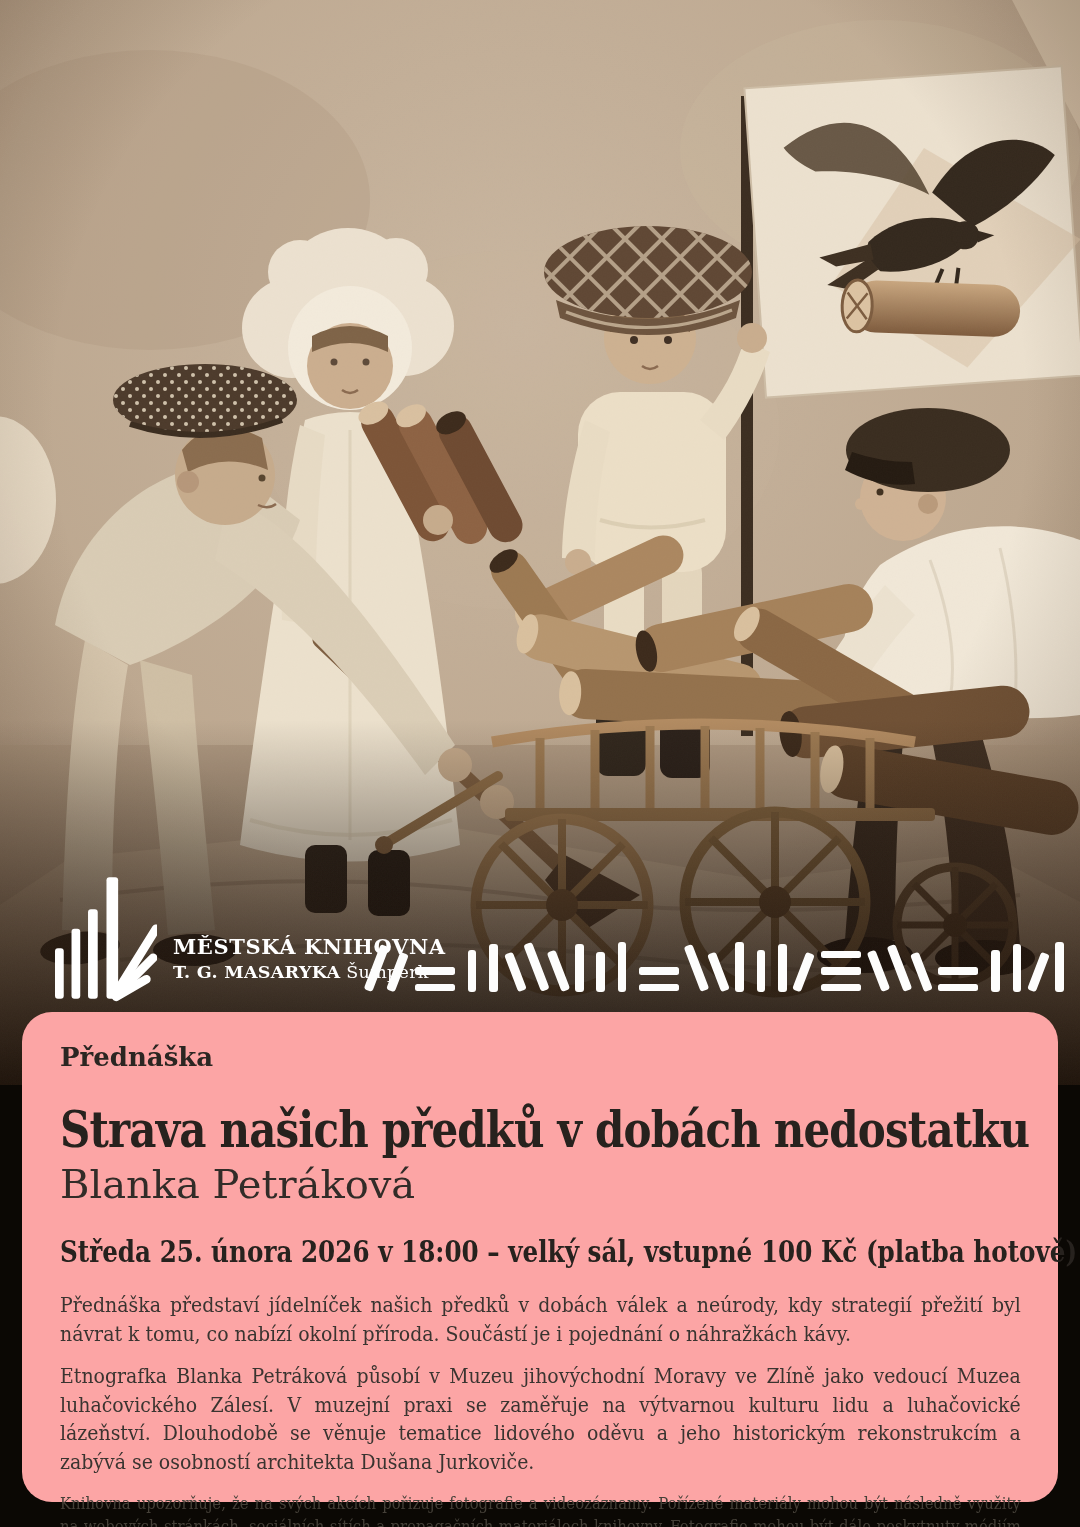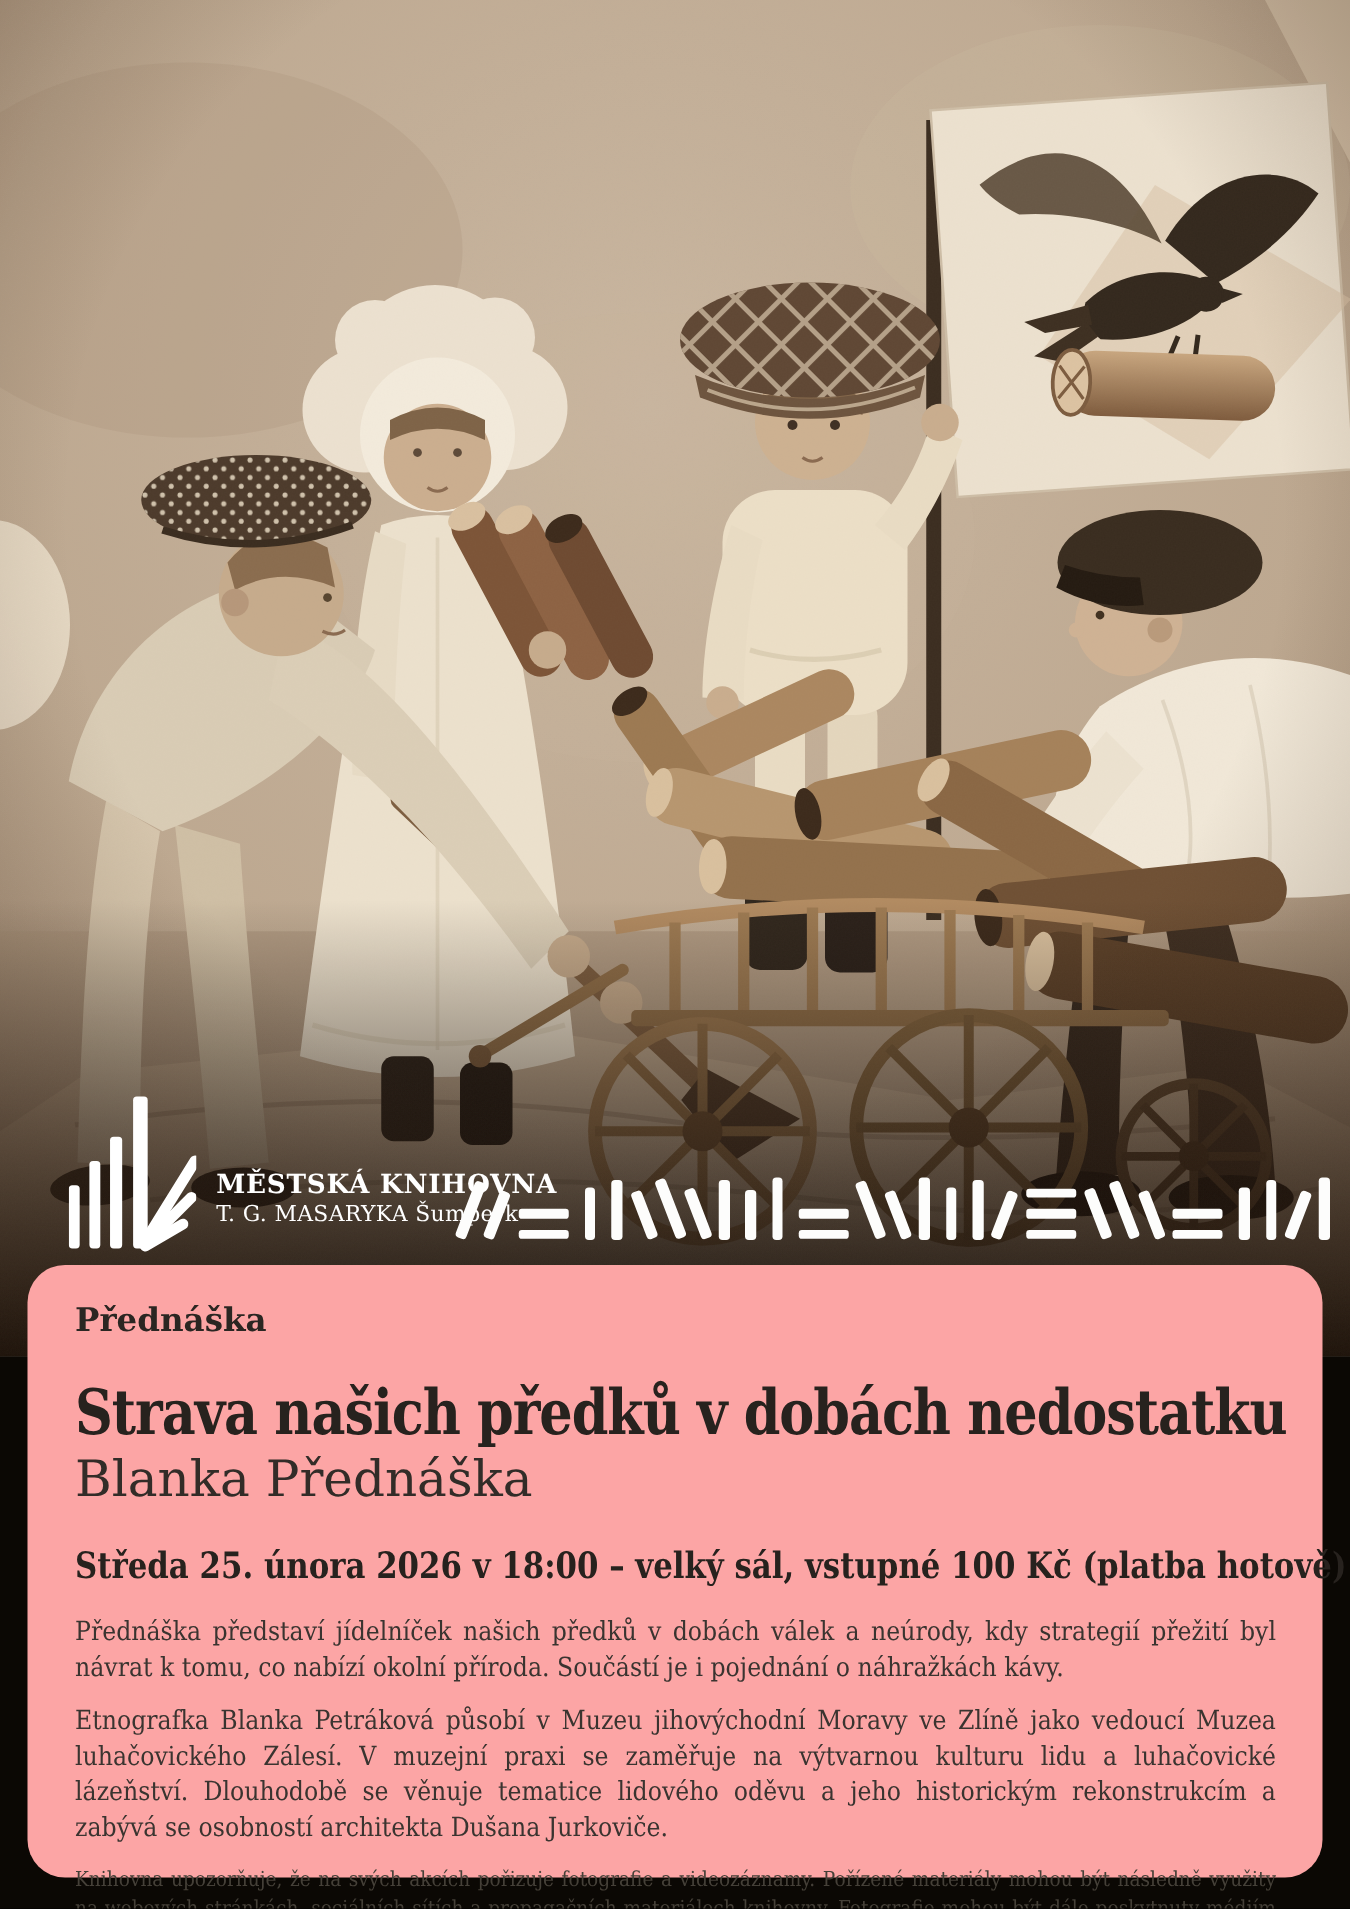--- a/index.html
+++ b/index.html
@@ -5,21 +5,21 @@
   html,body{margin:0;padding:0;background:#000;}
   .page{position:relative;width:1080px;height:1527px;overflow:hidden;background:#0b0804;
         font-family:"DejaVu Serif","Liberation Serif",serif;}
   .photo-wrap{position:absolute;left:0;top:0;width:1080px;height:1085px;}
   
   .brand{position:absolute;left:55px;top:872px;display:flex;align-items:flex-end;}
   .brand svg{display:block;}
   .brand-text{margin-left:16px;margin-bottom:22px;color:#fff;}
   .brand-line1{font-size:21px;font-weight:700;letter-spacing:.6px;}
   .brand-line2{font-size:17.5px;margin-top:3px;letter-spacing:.3px;}
-  .brand-line2 .b{font-weight:400;text-align:right;}
+  .brand-line2 .b{font-weight:700;text-align:right;}
   
   .pattern{position:absolute;left:372px;top:936px;width:692px;height:56px;
            display:flex;align-items:flex-end;justify-content:space-between;}
   .pat-item{display:flex;align-items:flex-end;}
   .pat-bar{width:8.5px;background:#fdfdfc;border-radius:3px;}
   .pat-stack{flex-direction:column;justify-content:flex-end;gap:9px;margin-bottom:1px;}
   .pat-hbar{width:40px;height:7.5px;background:#fdfdfc;border-radius:2.5px;}
   
   .card{position:absolute;left:22px;top:1012px;width:1036px;height:490px;background:#fca5a5;
         border-radius:30px;box-sizing:border-box;padding:30px 38px 0;color:#27221e;}
@@ -388,20 +388,20 @@
         <div class="pat-bar" style="height: 40px; transform: rotate(21deg);"></div>
       </div>
       <div class="pat-item">
         <div class="pat-bar" style="height: 50px;"></div>
       </div>
     </div>
 
   <div class="card">
     <div class="kicker">Přednáška</div>
     <div class="title">Strava našich předků v dobách nedostatku</div>
-    <div class="speaker">Blanka Přednáška</div>
+    <div class="speaker">Blanka Petráková</div>
     <div class="when">Středa 25. února 2026 v 18:00 – velký sál, vstupné 100 Kč (platba hotově)</div>
     <div class="para">Přednáška představí jídelníček našich předků v dobách válek a neúrody, kdy strategií přežití byl návrat k tomu, co nabízí okolní příroda. Součástí je i pojednání o náhražkách kávy.</div>
     <div class="para second">Etnografka Blanka Petráková působí v Muzeu jihovýchodní Moravy ve Zlíně jako vedoucí Muzea luhačovického Zálesí. V muzejní praxi se zaměřuje na výtvarnou kulturu lidu a luhačovické lázeňství. Dlouhodobě se věnuje tematice lidového oděvu a jeho historickým rekonstrukcím a zabývá se osobností architekta Dušana Jurkoviče.</div>
     <div class="disclaimer">Knihovna upozorňuje, že na svých akcích pořizuje fotografie a videozáznamy. Pořízené materiály mohou být následně využity na webových stránkách, sociálních sítích a propagačních materiálech knihovny. Fotografie mohou být dále poskytnuty médiím v rámci zasílání tiskových zpráv.</div>
   </div>
 
 </div>
 
 </body></html>

